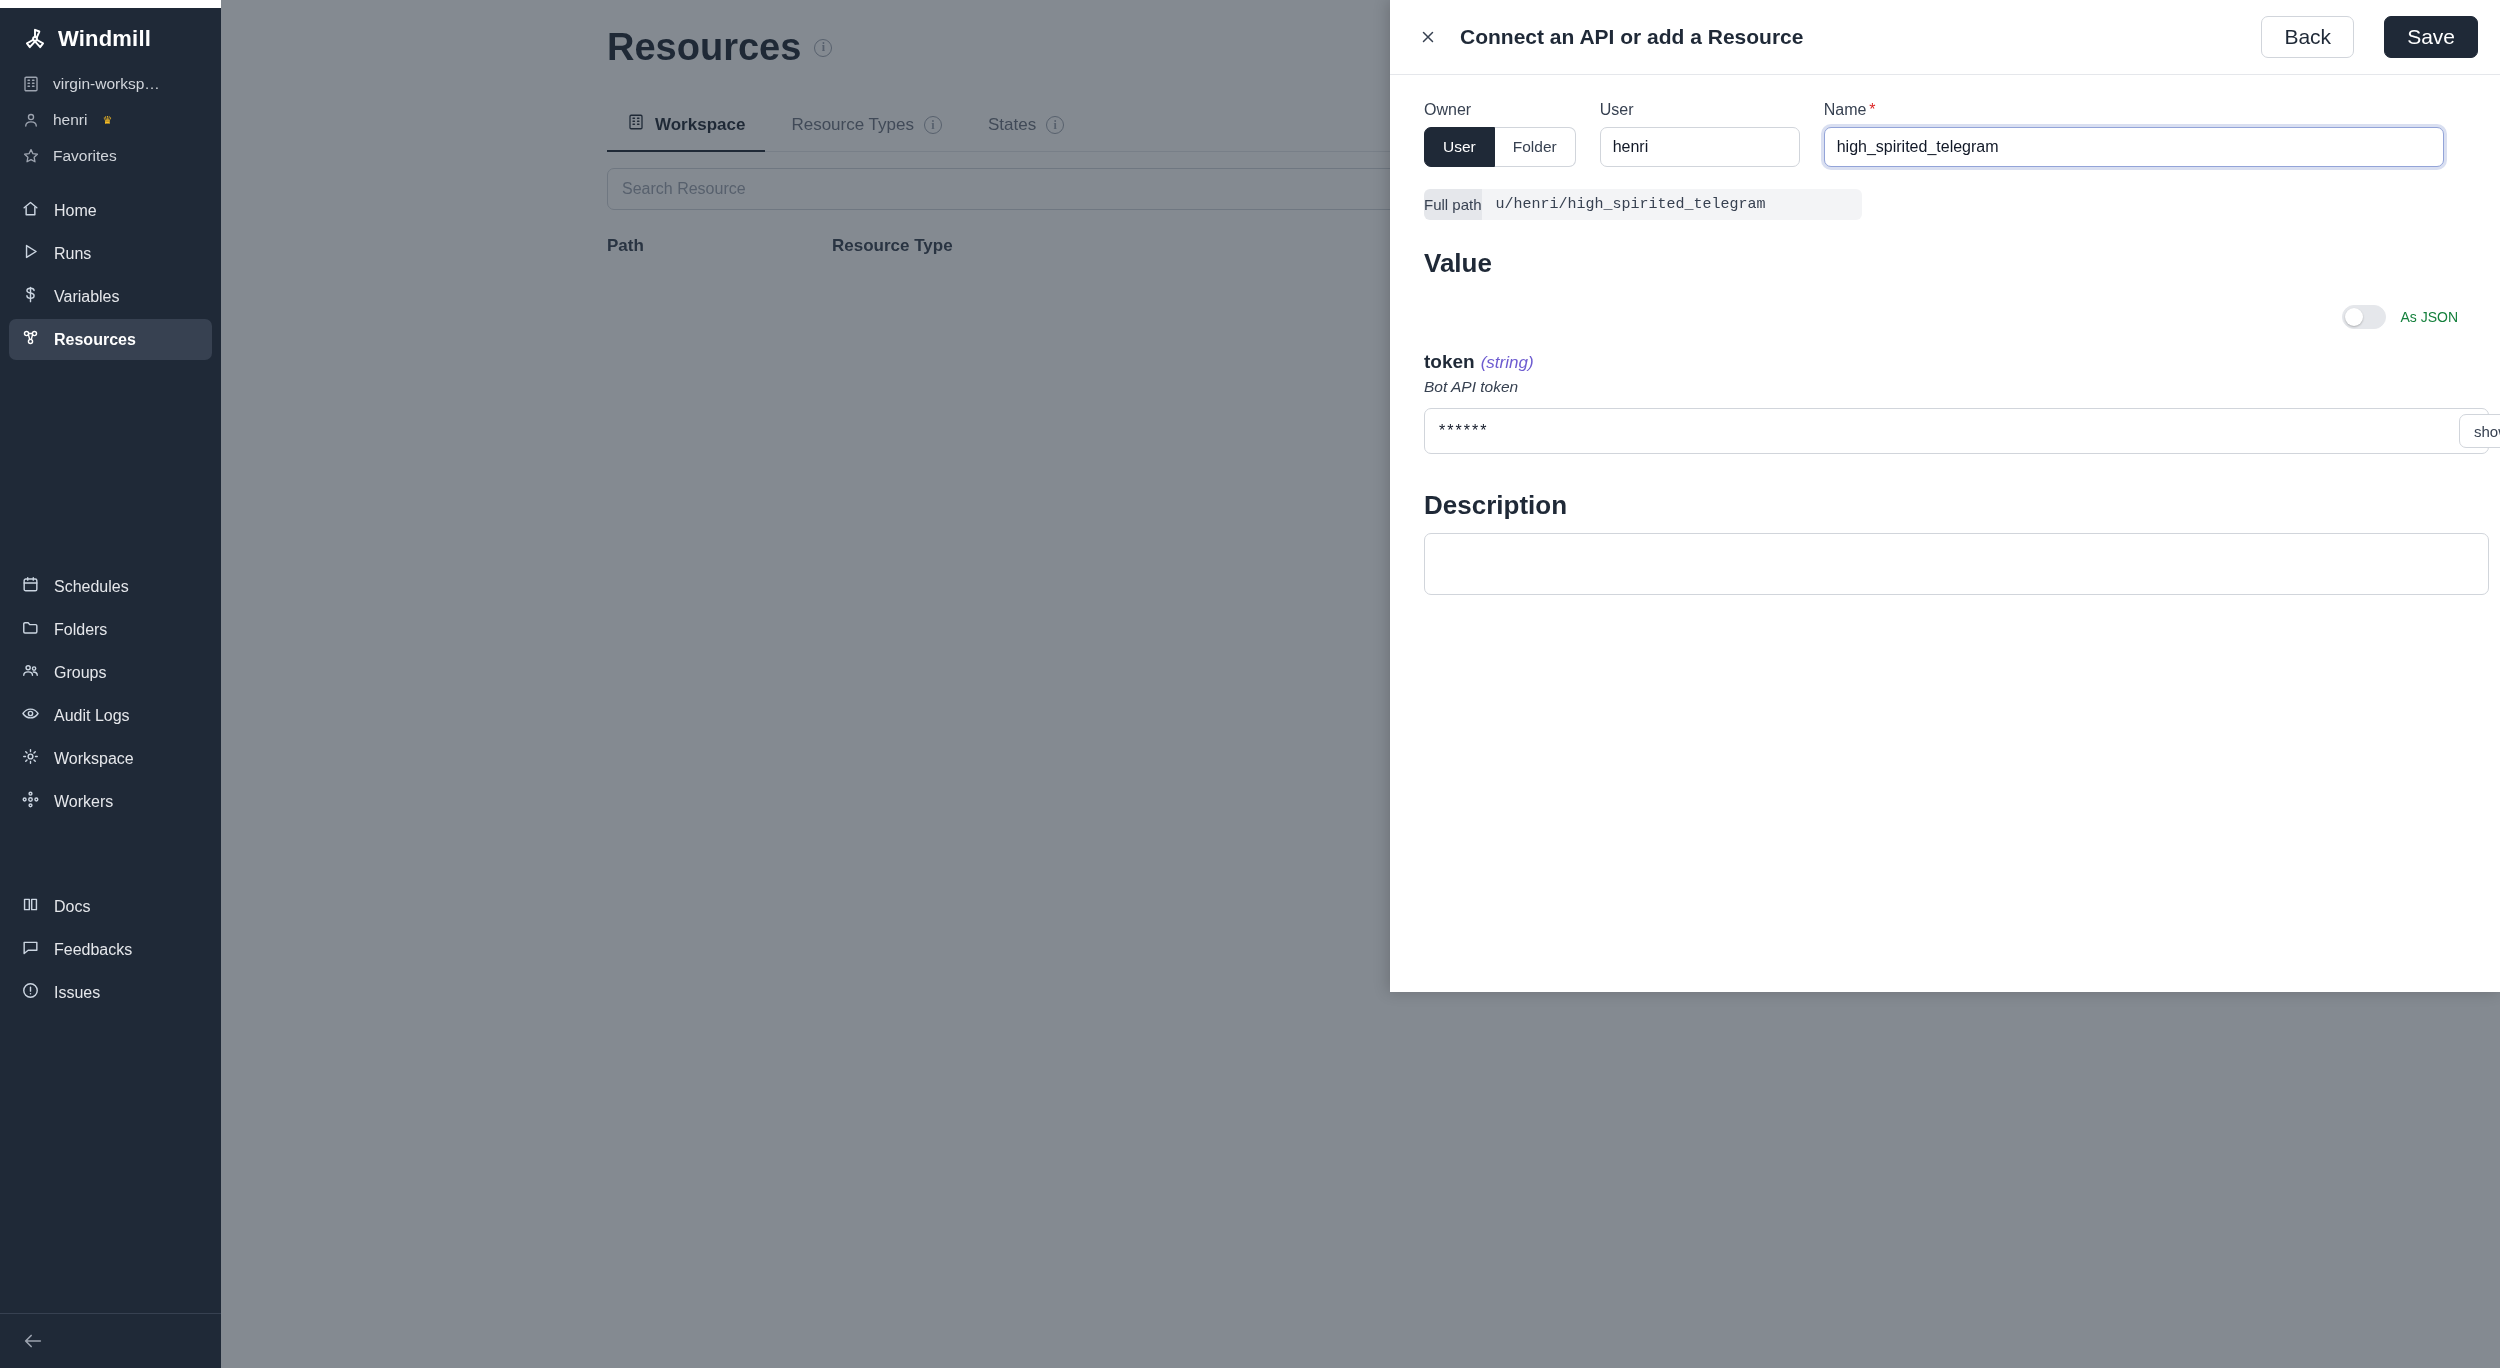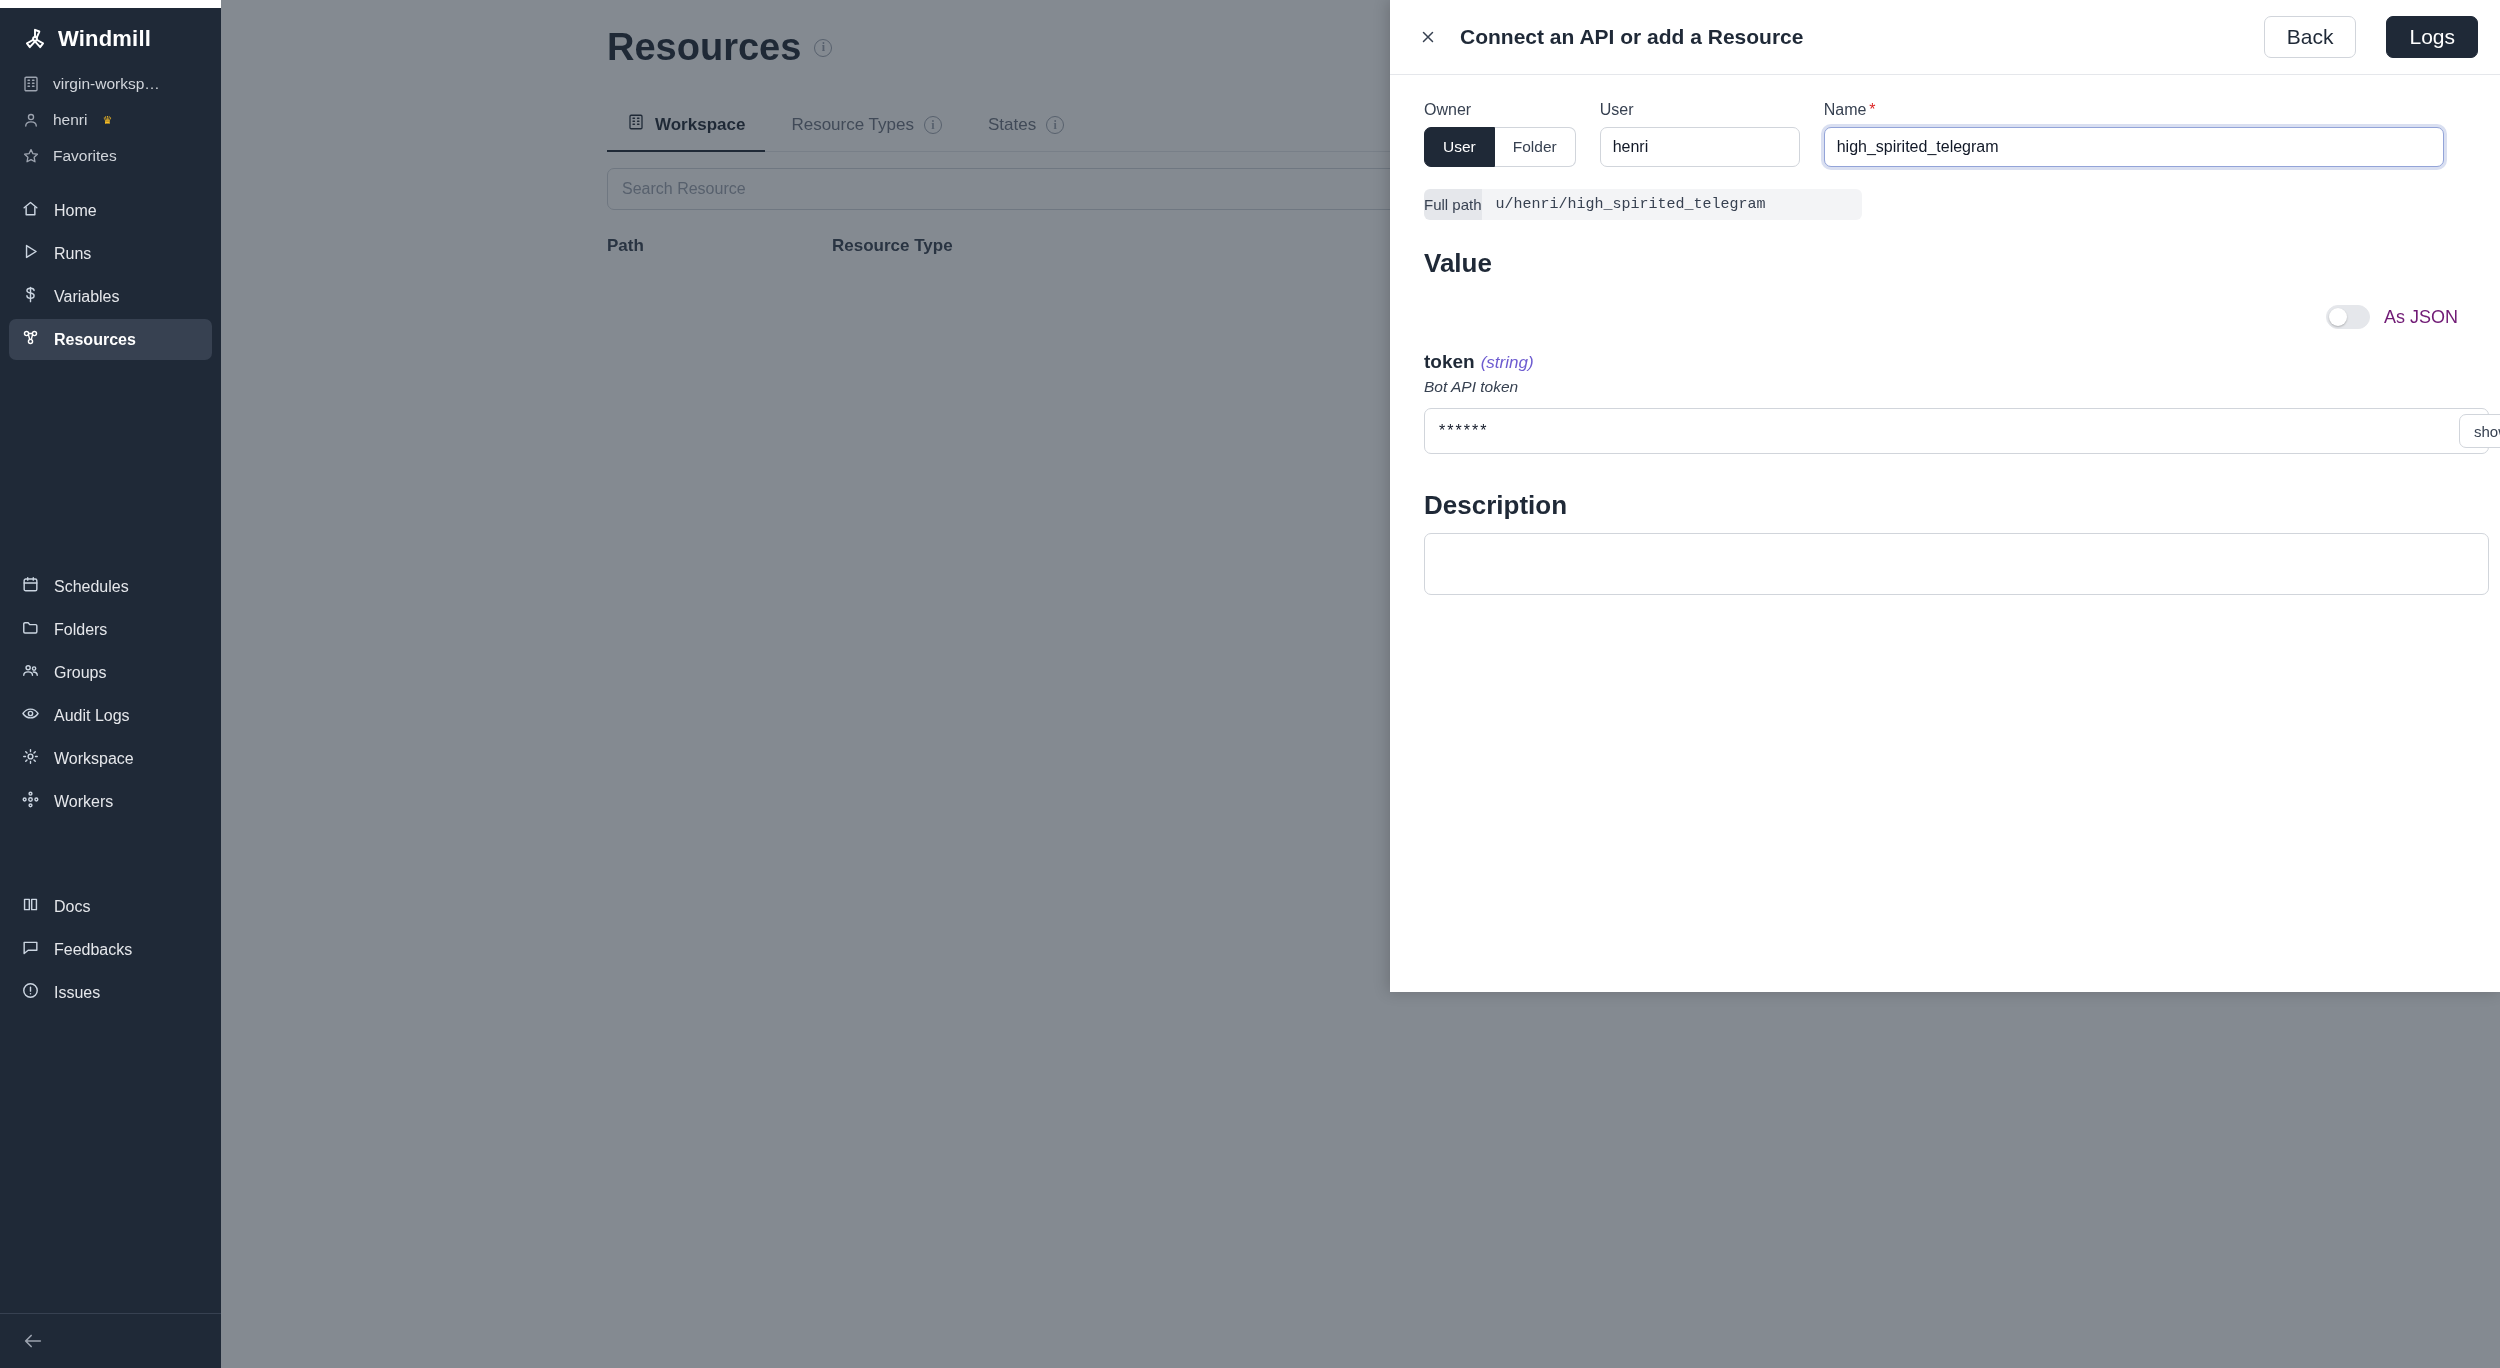--- a/index.html
+++ b/index.html
@@ -175,21 +175,21 @@
   .json-toggle-row { display: flex; align-items: center; justify-content: flex-end; gap: 14px; margin-top: 26px; padding-right: 8px; }
   .switch {
     width: 44px; height: 24px; border-radius: 12px; background: #e5e7eb;
     position: relative; cursor: pointer; border: 1px solid #e5e7eb;
   }
   .switch .knob {
     position: absolute; left: 2px; top: 2px;
     width: 18px; height: 18px; border-radius: 50%;
     background: #ffffff; box-shadow: 0 1px 2px rgba(0,0,0,.25);
   }
-  .json-lbl { font-size: 18px; color: #701a75; }
+  .json-lbl { font-size: 14px; color: #15803d; }
 
   .prop-name { margin-top: 22px; font-size: 19px; font-weight: 700; color: #1f2937; }
   .prop-type { color: #6d5bd0; font-style: italic; font-weight: 400; font-size: 17px; margin-left: 6px; }
   .prop-desc { font-size: 15.5px; font-style: italic; color: #374151; margin-top: 5px; }
 
   .token-row { position: relative; margin-top: 12px; }
   .token-input {
     width: 1065px; height: 46px;
     border: 1px solid #d1d5db; border-radius: 7px;
     padding: 0 14px; font-size: 16px; letter-spacing: 2px; color: #111827;
@@ -444,21 +444,21 @@
   <div class="drawer">
 
     <div class="drawer-head">
       <button class="close-btn">
         <svg viewBox="0 0 24 24">
             <path d="M6 6l12 12M18 6L6 18"></path>
           </svg>
       </button>
       <span class="drawer-title">Connect an API or add a Resource</span>
       <button class="btn btn-back">Back</button>
-      <button class="btn btn-save">Logs</button>
+      <button class="btn btn-save">Save</button>
     </div>
 
     <div class="drawer-body">
 
       <div class="field-row">
         <div>
           <label class="field-label">Owner</label>
           <div class="seg">
             <button class="on">User</button>
             <button>Folder</button>

